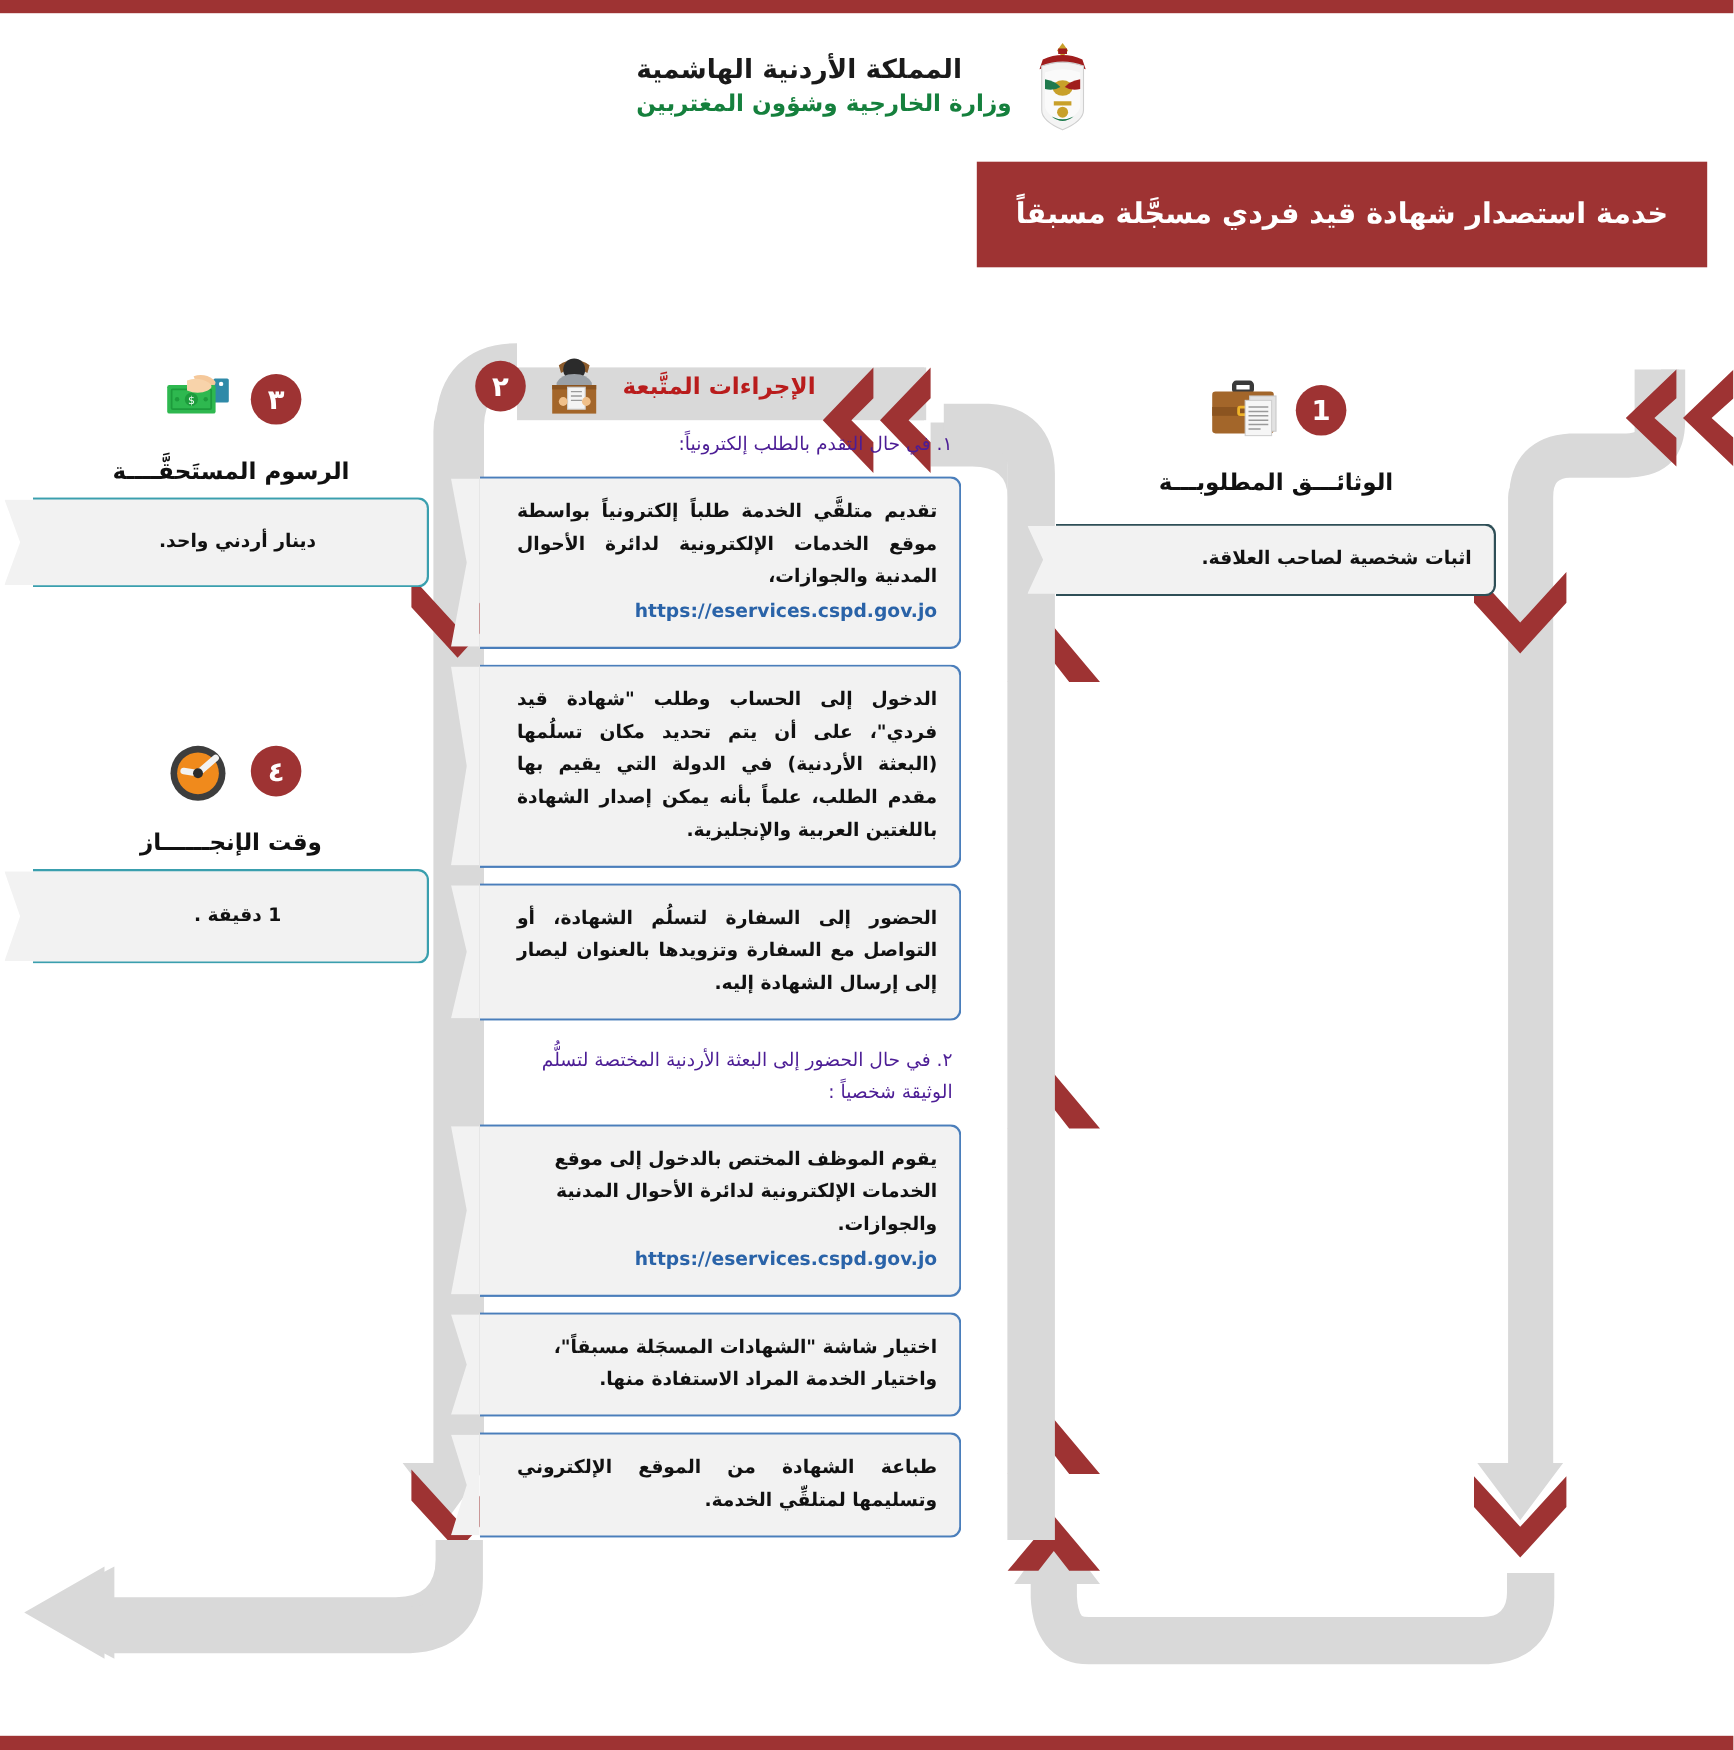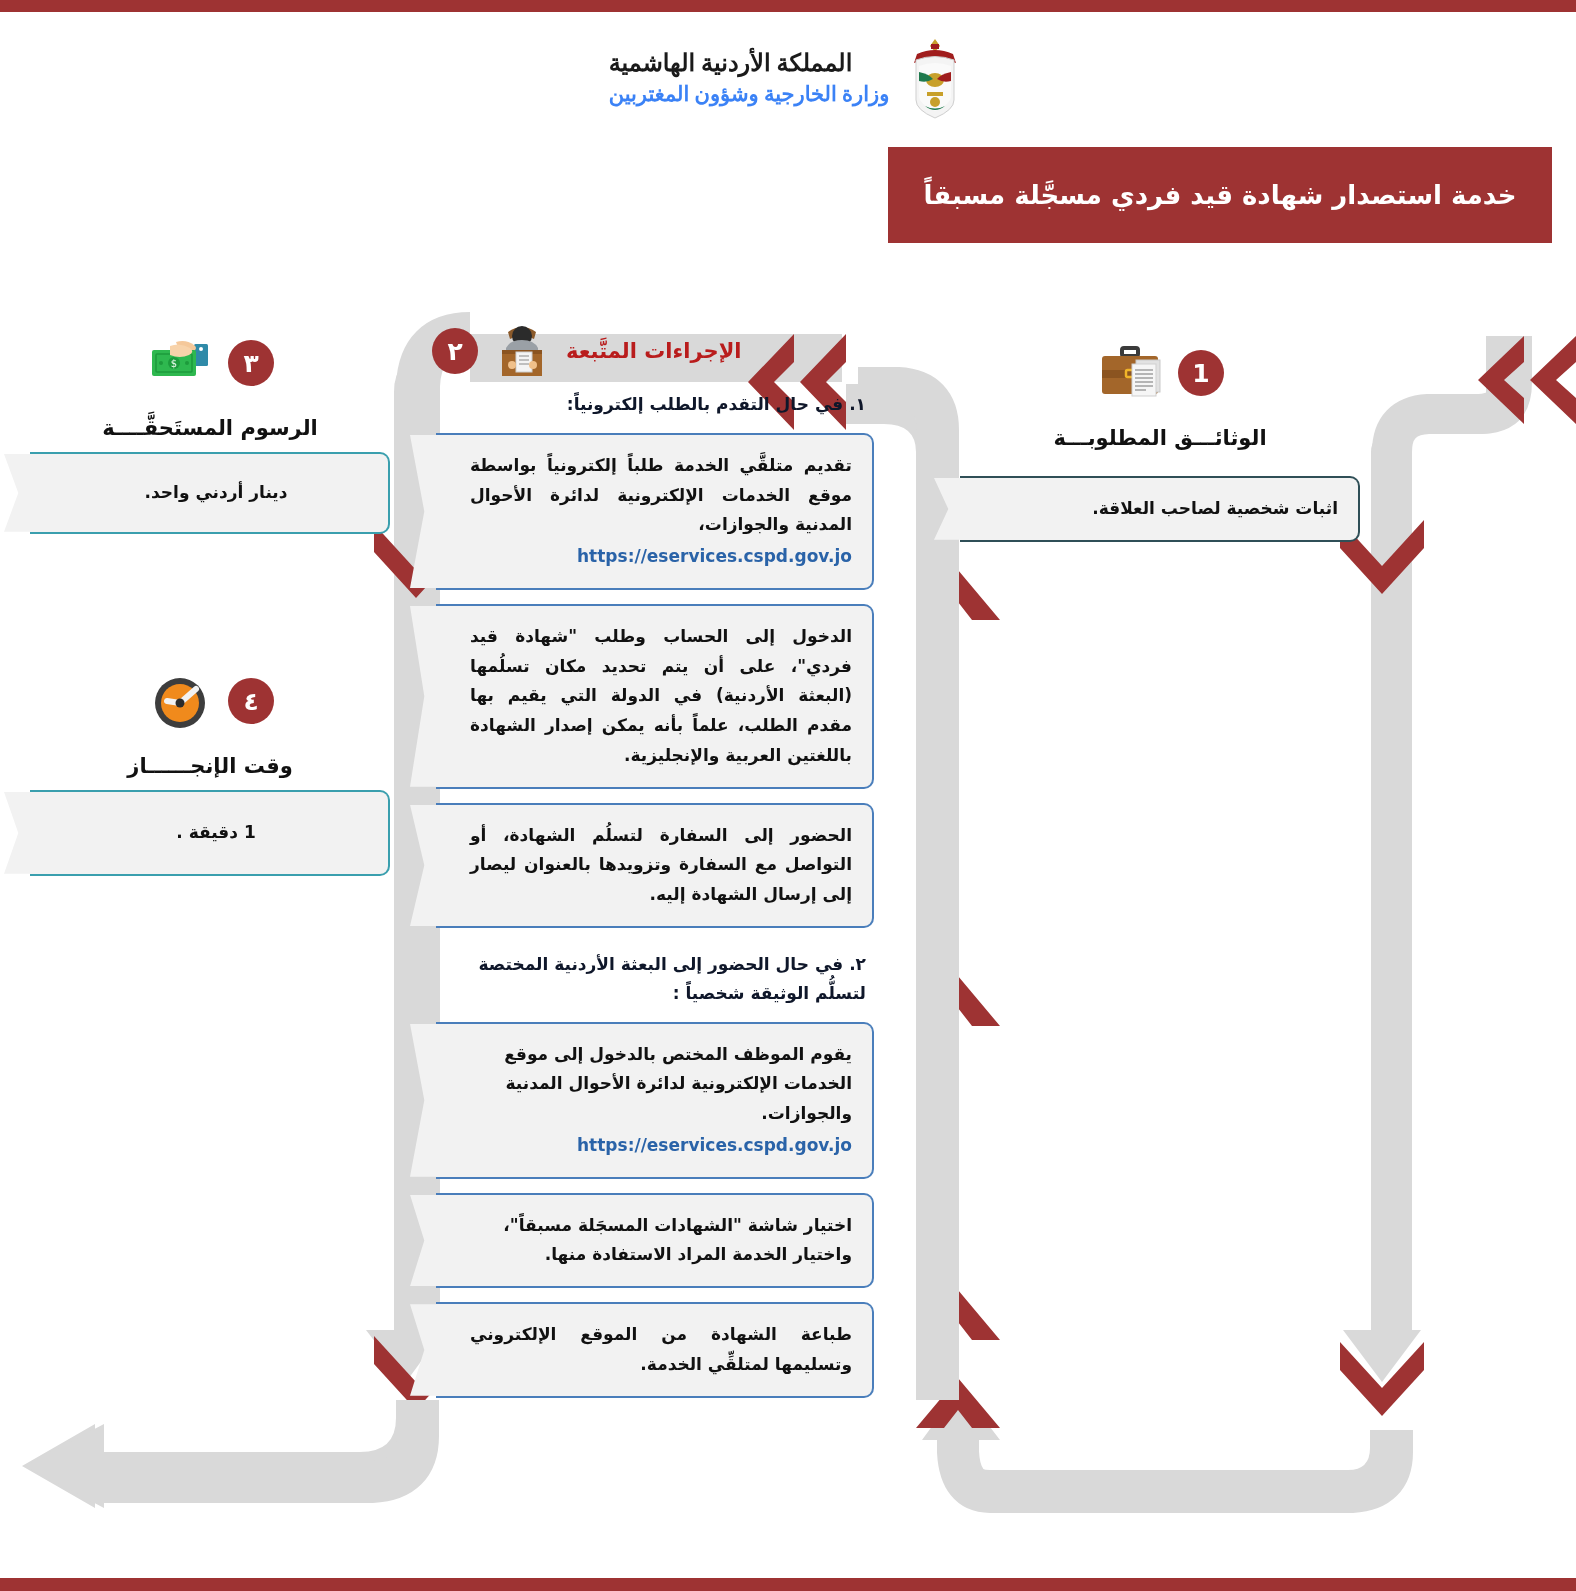--- a/index.html
+++ b/index.html
@@ -27,37 +27,36 @@
   .masthead {
     position: absolute;
     top: 30px;
     left: 0;
     width: 1576px;
     height: 95px;
     display: flex;
     align-items: center;
     justify-content: center;
     gap: 14px;
-    font-family: Liberation Serif, serif;
   }
   .masthead-text {
     text-align: left;
     direction: rtl;
     line-height: 1.35;
   }
   .masthead-line1 {
     font-size: 24px;
     font-weight: bold;
     color: #1a1a1a;
     letter-spacing: 0px;
   }
   .masthead-line2 {
     font-size: 21px;
     font-weight: bold;
-    color: #3b82f6;
+    color: #15803d;
   }
   .crest { width: 64px; height: 84px; flex: 0 0 auto; }
 
   
   .title-banner {
     position: absolute;
     top: 147px;
     left: 888px;
     width: 664px;
     height: 96px;
@@ -203,23 +202,23 @@
     margin-top: 2px;
   }
 
   .justify { text-align: justify; text-align-last: right; }
   .center  { text-align: center; }
 
   
   .sub-head {
     direction: rtl;
     text-align: right;
-    color: #0f172a;
+    color: #4c1d95;
     font-size: 17px;
-    font-weight: bold;
+    font-weight: normal;
     line-height: 1.7;
     margin: 4px 0 14px 0;
     padding: 0 8px;
   }
   .sub-head.second { margin-top: 22px; }
 
   .proc-body { padding: 0 14px 0 4px; }
   .docs-body { margin-top: 26px; }
   .fees-body { margin-top: 12px; }
 </style>

